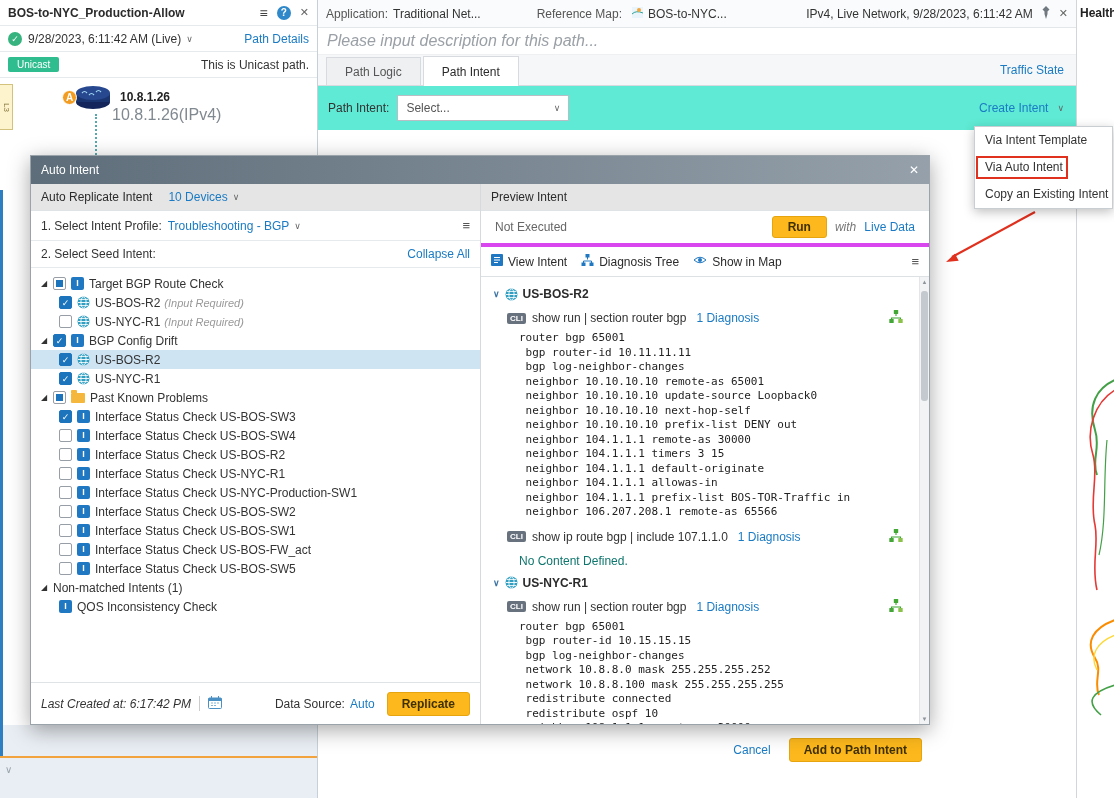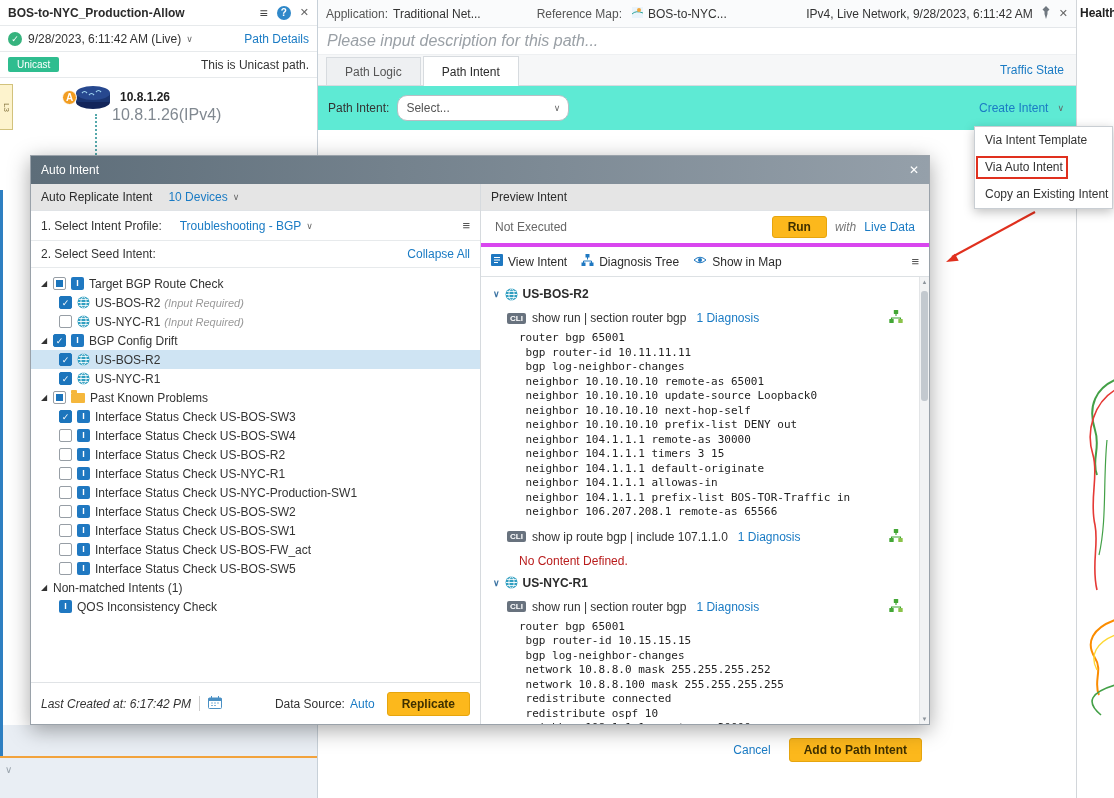--- a/index.html
+++ b/index.html
@@ -44,21 +44,21 @@
 .refgrp{margin-left:56px;display:flex;align-items:center;gap:5px}
 .r1right{margin-left:auto;display:flex;align-items:center;gap:8px}
 .rh-r2{height:27px;border-bottom:1px solid #eef0f2;display:flex;align-items:center}
 .desc-input{border:none;outline:none;width:640px;padding-left:9px;font-family:"Liberation Sans",sans-serif;font-size:16px;color:#333;background:transparent}
 .desc-input::placeholder{color:#9aa0a6;font-style:italic}
 .tabstrip{height:31px;background:#f6f7f8;border-bottom:1px solid #d7dbdf;display:flex;align-items:flex-end;padding-left:8px;position:relative}
 .tab{height:28px;line-height:28px;padding:0 18px;border:1px solid #d7dbdf;border-bottom:none;background:#eef0f2;color:#555;cursor:pointer;margin-right:2px}
 .tab.active{background:#fff;color:#2b2b2b;height:30px;line-height:30px;margin-bottom:-1px;position:relative;z-index:2}
 .traffic-link{position:absolute;right:12px;top:8px}
 .intentbar{height:44px;display:flex;align-items:center;padding-left:10px;background:#5eead4}
-.sel{width:172px;height:26px;border:1px solid #b8bec4;border-radius:10px;display:flex;align-items:center;padding:0 8px;color:#555;margin-left:8px;cursor:pointer;background:#fff}
+.sel{width:172px;height:26px;border:1px solid #b8bec4;border-radius:0;display:flex;align-items:center;padding:0 8px;color:#555;margin-left:8px;cursor:pointer;background:#fff}
 .sel .caret-sm{margin-left:auto}
 .create-link{margin-left:auto;margin-right:12px;display:flex;align-items:center;gap:4px;cursor:pointer}
 
 .menu{position:absolute;left:974px;top:126px;width:139px;background:#fff;border:1px solid #c9ced3;box-shadow:0 3px 10px rgba(0,0,0,.25);z-index:30}
 .menu-item{height:27px;line-height:27px;padding-left:10px;color:#333;cursor:pointer;position:relative;white-space:nowrap}
 .hl-box{position:absolute;left:1px;top:2px;width:92px;height:23px;border:2px solid var(--red-annotation,#e0301e);pointer-events:none}
 .ann-arrow{position:absolute;left:932px;top:196px;z-index:25}
 
 .fa{position:absolute;left:318px;top:730px;width:612px;height:40px;display:flex;align-items:center;justify-content:flex-end;gap:18px;padding-right:8px;background:#fff}
 
@@ -99,21 +99,21 @@
 .pv-tab{display:flex;align-items:center;gap:5px;color:#2b2b2b;cursor:pointer}
 .pv-content{flex:1;position:relative;overflow:hidden;padding:2px 0 0 12px}
 .pv-dev{display:flex;align-items:center;margin-top:8px;font-weight:700;color:#2b2b2b}
 .pv-caret{color:#3d74a3;font-size:9px;margin-right:5px}
 .pv-cmd{display:flex;align-items:center;margin:8px 0 0 14px;height:18px;white-space:nowrap}
 .cli-badge{background:#68727e;color:#fff;font-size:8px;font-weight:700;border-radius:2px;padding:1px 3px;margin-right:6px;flex:none}
 .cmdtext{color:#333}
 .diag-link{margin-left:10px}
 .diag-icon{margin-left:auto;margin-right:26px;cursor:pointer}
 .pv-code{font-family:"DejaVu Sans Mono",monospace;font-size:11px;line-height:14.5px;color:#222;margin:4px 0 8px 26px;white-space:pre}
-.pv-empty{color:#b91c1c;margin:8px 12px 4px 26px}
+.pv-empty{color:#0f766e;margin:8px 12px 4px 26px}
 .pv-scroll{position:absolute;right:0;top:0;bottom:0;width:10px;background:#f2f3f4;border-left:1px solid #e3e5e7}
 .scroll-up,.scroll-down{position:absolute;left:0;width:9px;text-align:center;font-size:6px;color:#8d949b}
 .scroll-up{top:2px}.scroll-down{bottom:2px}
 .scroll-thumb{position:absolute;top:14px;left:1px;width:7px;height:110px;background:#c3c9cf;border-radius:3px;cursor:pointer}
 </style>
 </head>
 <body>
 
 <div class="lp">
   <div class="lp-row lp-head">
@@ -223,21 +223,21 @@
   <div class="modal-body">
 
     <div class="lc">
       <div class="col-head">
         <span>Auto Replicate Intent</span>
         <a class="blue" style="margin-left:16px">10 Devices</a>
         <span class="caret-sm blue">∨</span>
       </div>
       <div class="lc-profile">
         <span>1. Select Intent Profile:</span>
-        <a class="blue" style="margin-left:18px">Troubleshooting - BGP</a>
+        <a class="blue" style="margin-left:6px">Troubleshooting - BGP</a>
         <span class="caret-sm blue">∨</span>
         <span class="ic-hamb mlauto">≡</span>
       </div>
       <div class="lc-seed">
         <span>2. Select Seed Intent:</span>
         <a class="blue mlauto">Collapse All</a>
       </div>
       <div class="lc-tree">
           <div class="trow group">
             <span class="caret">◢</span>

